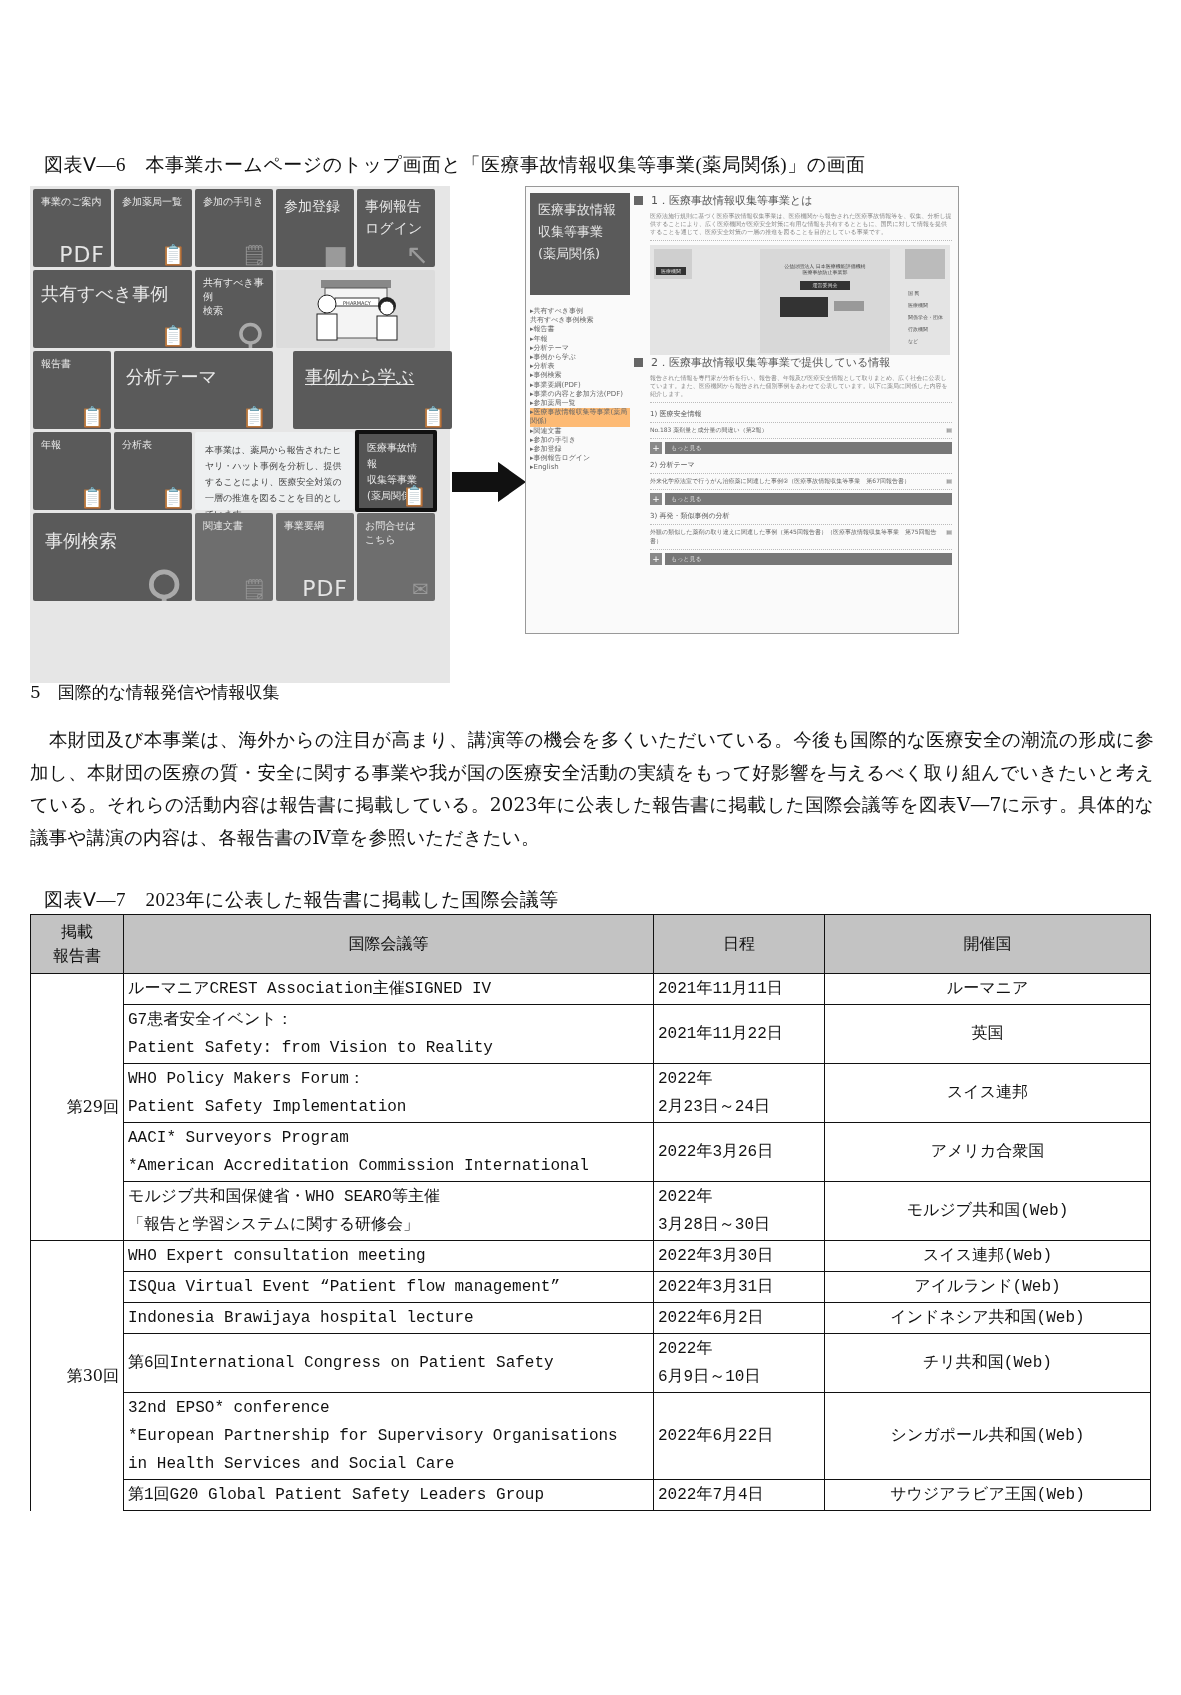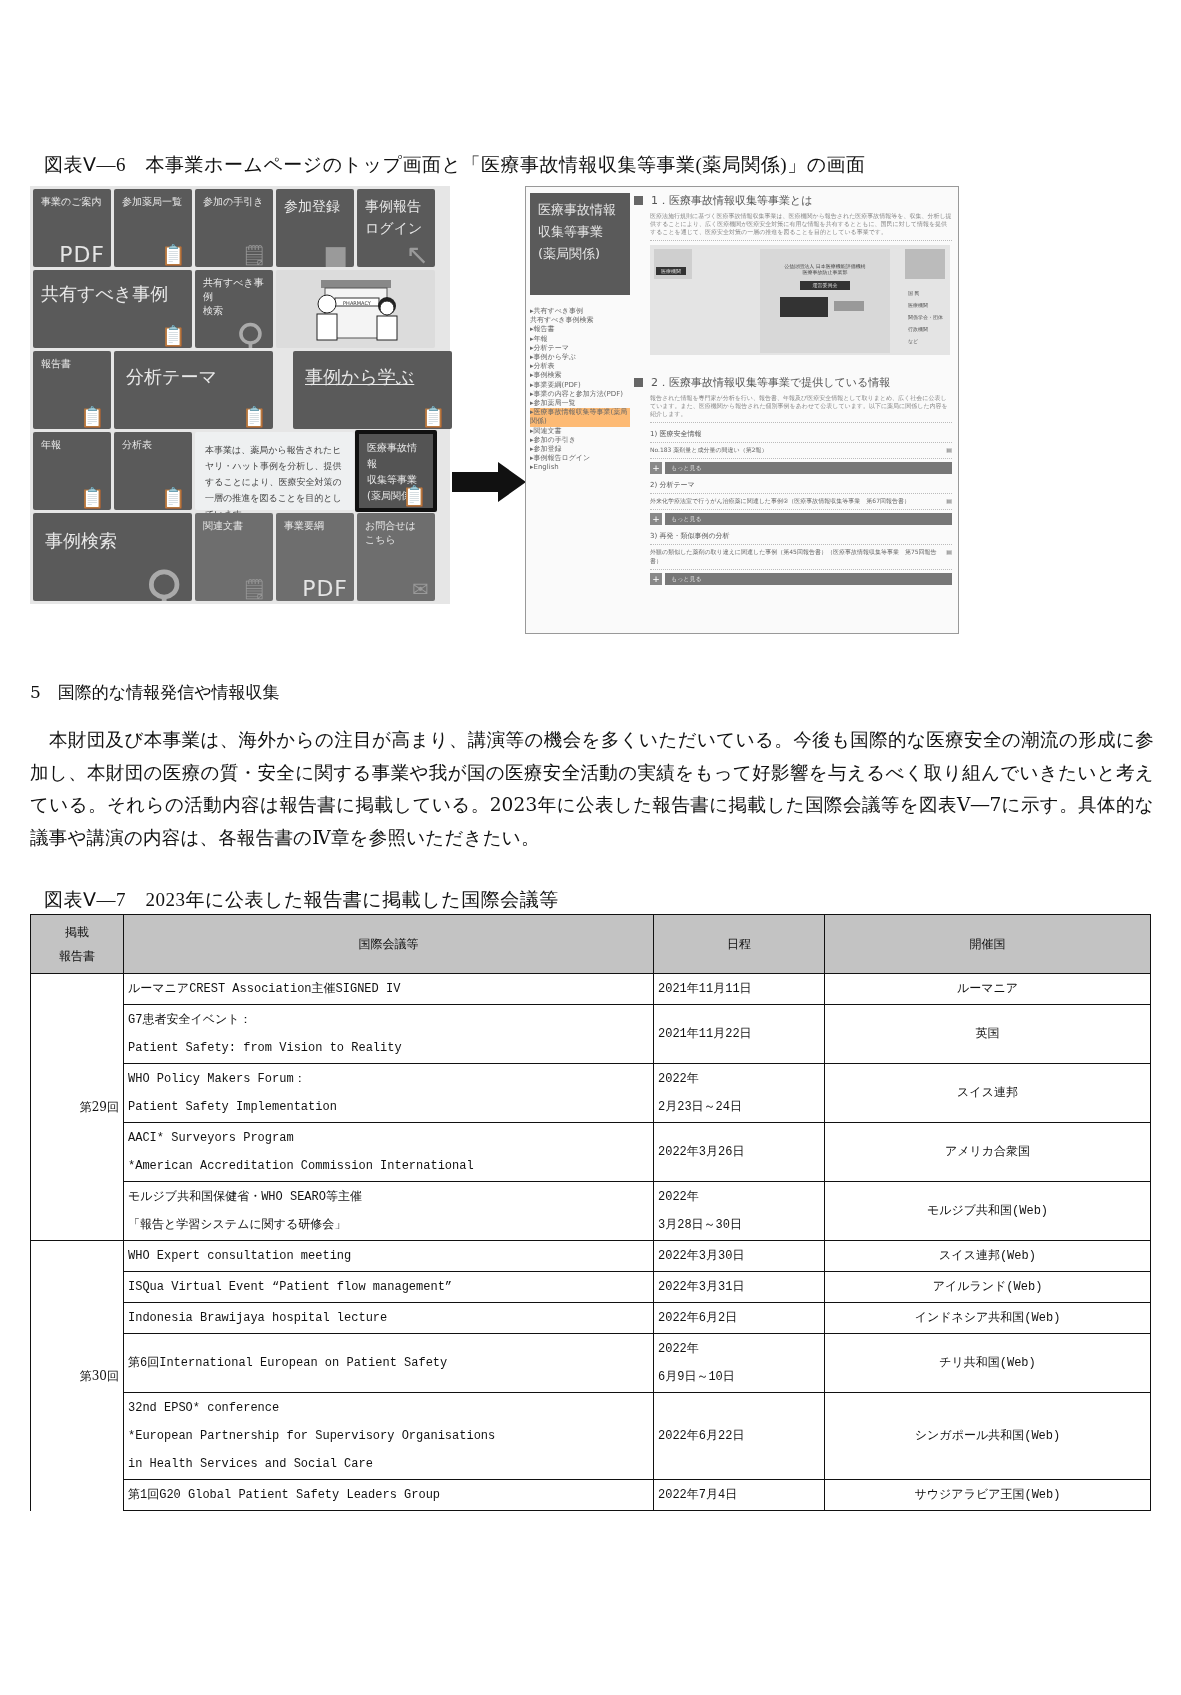--- a/index.html
+++ b/index.html
@@ -3,21 +3,21 @@
 <meta charset="utf-8">
 <style>
   html, body { margin:0; padding:0; background:#ffffff; }
   body { width:1181px; height:1695px; position:relative; font-family:"DejaVu Sans", sans-serif; color:#111; overflow:hidden; }
 
   .fig-caption { position:absolute; left:15px; font-size:19px; letter-spacing:0.5px; white-space:nowrap; font-family:Liberation Serif, serif;margin-left:29px; }
   #cap6 { top:152px; }
   #cap7 { top:887px; }
 
   
-  .home { position:absolute; left:30px; top:186px; width:420px; height:418px; background:#e6e6e6; }
+  .home { position:absolute; left:30px; top:186px; width:420px; height:497px; background:#e6e6e6; }
   .tile { position:absolute; background:#5a5a5a; border-radius:2px; color:#e8e8e8; overflow:hidden; box-sizing:border-box; padding:6px 8px; }
   .tile.light { background:#6e6e6e; }
   .tile .t-small { font-size:10px; line-height:14px; }
   .tile .t-mid { font-size:14px; line-height:22px; }
   .tile .t-big { font-size:18px; line-height:24px; }
   .tile .deco { position:absolute; right:6px; bottom:2px; color:#9a9a9a; font-size:20px; line-height:20px; }
   .tile .deco.pdf { font-size:22px; color:#e5e5e5; letter-spacing:1px; }
   .tile .deco.mag { font-size:40px; right:8px; bottom:0; color:#aaa; }
   .tile-desc { position:absolute; background:#eef0f1; color:#444; font-size:9px; line-height:16px; padding:10px 10px; box-sizing:border-box; border-radius:2px; }
   .tile-illust { position:absolute; background:#dcdcdc; border-radius:2px; display:flex; align-items:center; justify-content:center; }
@@ -42,21 +42,21 @@
   .item-row { margin-left:16px; font-size:6px; color:#666; border-top:1px dotted #bbb; border-bottom:1px dotted #bbb; padding:3px 0; display:flex; justify-content:space-between; }
   .more-bar { margin:3px 0 6px 16px; height:12px; display:flex; }
   .more-bar .plus { width:12px; height:12px; background:#888; color:#fff; font-size:9px; line-height:12px; text-align:center; margin-right:3px; }
   .more-bar .bar { flex:1; background:#777; color:#ddd; font-size:6px; line-height:12px; padding-left:6px; }
 
   
   .sec5-title { position:absolute; left:30px; top:681px; font-size:17px; font-family:"DejaVu Serif", serif; }
   .sec5-body { position:absolute; left:30px; top:708px; width:1124px; font-size:18.5px; line-height:32.5px; font-family:"DejaVu Serif", serif; text-align:justify; letter-spacing:0.2px;margin-top:16px; }
 
   
-  table.conf { position:absolute; left:30px; top:914px; width:1121px; border-collapse:collapse; font-family:"Liberation Mono", monospace; font-size:12px; }
+  table.conf { position:absolute; left:30px; top:914px; width:1121px; border-collapse:collapse; font-family:"Liberation Mono", monospace; font-size:16px; }
   table.conf th, table.conf td { border:1px solid #111; padding:1px 4px; vertical-align:middle; }
   table.conf th { background:#c3c3c3; font-weight:normal; text-align:center; font-family:"DejaVu Serif", serif; height:56px; }
   table.conf td { line-height:28px; }
   td.report { text-align:right; width:84px; font-family:"DejaVu Serif", serif;margin-top:48px; }
   td.name { width:521px; white-space:pre-line; }
   td.date { width:162px; white-space:pre-line; }
   td.country { text-align:center; }
 </style>
 </head>
 <body>
@@ -202,21 +202,21 @@
       <div class="box" style="left:255px;top:4px;width:40px;height:30px;background:#bbb;"></div>
       <div style="position:absolute;left:258px;top:42px;font-size:5px;line-height:12px;color:#555;">
         <div>国 民</div>
         <div>医療機関</div>
         <div>関係学会・団体</div>
         <div>行政機関</div>
         <div>など</div>
       </div>
     </div>
 
-    <div class="sec-head" style="margin-top:20px;">
+    <div class="sec-head" style="margin-top:0;">
       <span class="sq"></span>
       <span>2．医療事故情報収集等事業で提供している情報</span>
     </div>
     <div class="blur">報告された情報を専門家が分析を行い、報告書、年報及び医療安全情報として取りまとめ、広く社会に公表しています。また、医療機関から報告された個別事例をあわせて公表しています。以下に薬局に関係した内容を紹介します。</div>
 
     <div class="sub-head">1) 医療安全情報</div>
     <div class="item-row">
         <span>No.183 薬剤量と成分量の間違い（第2報）</span>
         <span>▤</span>
       </div>
@@ -306,21 +306,21 @@
       <td class="name">ISQua Virtual Event “Patient flow management”</td>
       <td class="date">2022年3月31日</td>
       <td class="country">アイルランド(Web)</td>
     </tr>
     <tr>
       <td class="name">Indonesia Brawijaya hospital lecture</td>
       <td class="date">2022年6月2日</td>
       <td class="country">インドネシア共和国(Web)</td>
     </tr>
     <tr>
-      <td class="name">第6回International European on Patient Safety</td>
+      <td class="name">第6回International Congress on Patient Safety</td>
       <td class="date">2022年
 6月9日～10日</td>
       <td class="country">チリ共和国(Web)</td>
     </tr>
     <tr>
       <td class="name">32nd EPSO* conference
 *European Partnership for Supervisory Organisations
  in Health Services and Social Care</td>
       <td class="date">2022年6月22日</td>
       <td class="country">シンガポール共和国(Web)</td>

